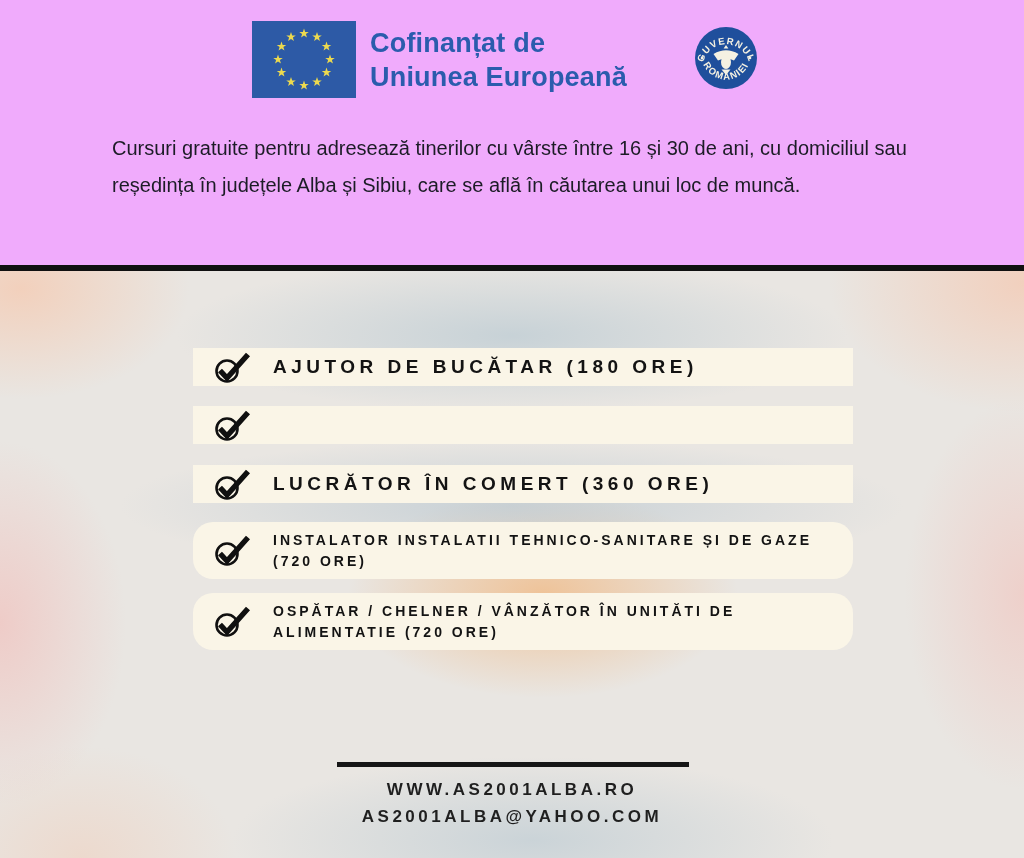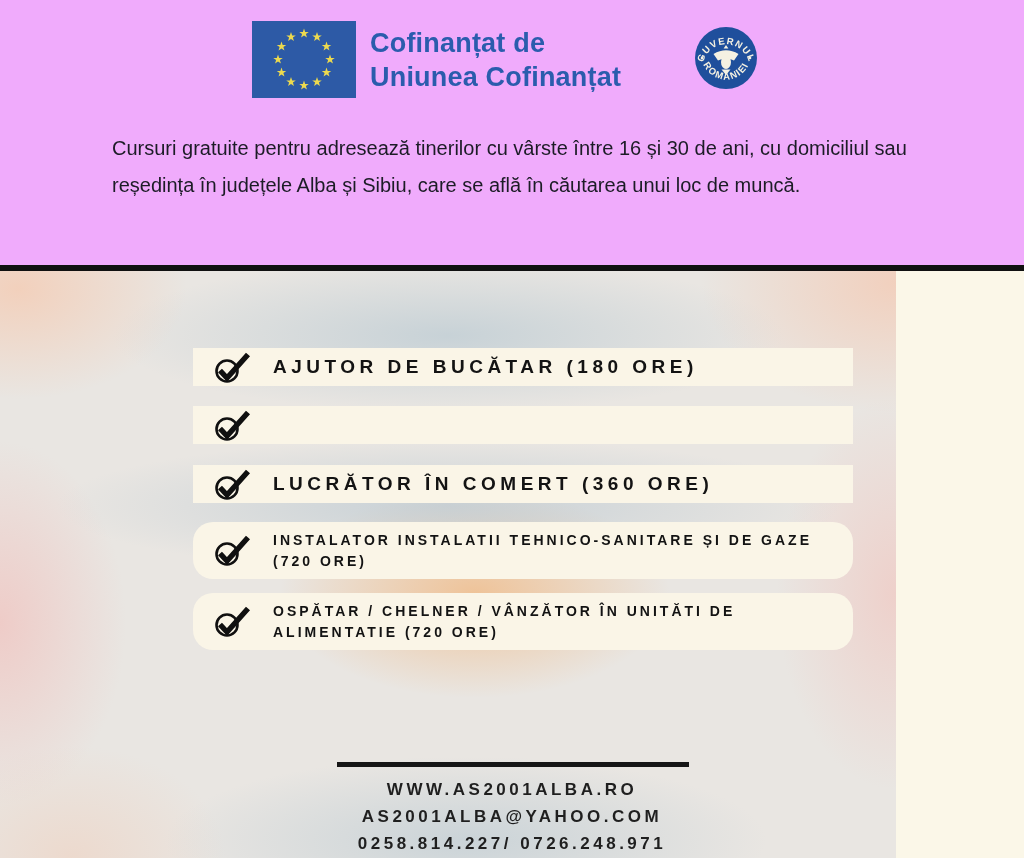--- a/index.html
+++ b/index.html
@@ -33,21 +33,21 @@
     text-align:left;color:#1c1c26;
     font-size:20px;line-height:37px;font-weight:400;
   }
   
   .black-rule{
     position:absolute;left:0;top:265px;width:1024px;height:6px;
     background:#101010;
   }
   
   .bottom-section{
-    position:absolute;left:0;top:271px;width:896px;height:587px;
+    position:absolute;left:0;top:271px;width:1024px;height:587px;
     background-color:#e9e6e2;
     background-image:
       radial-gradient(260px 170px at 2% 3%,   rgba(246,199,172,.70), transparent 65%),
       radial-gradient(300px 200px at 100% 2%, rgba(246,196,170,.65), transparent 65%),
       radial-gradient(480px 110px at 50% 11%, rgba(188,203,211,.75), transparent 70%),
       radial-gradient(560px 95px  at 50% 40%, rgba(186,200,209,.70), transparent 70%),
       radial-gradient(300px 160px at 53% 55%, rgba(243,166,92,.55),  transparent 65%),
       radial-gradient(180px 260px at 0% 60%,  rgba(242,186,182,.60), transparent 70%),
       radial-gradient(170px 280px at 100% 55%,rgba(242,190,183,.55), transparent 70%),
       radial-gradient(430px 120px at 52% 97%, rgba(182,199,209,.60), transparent 70%),
@@ -115,21 +115,21 @@
         <use href="#st" transform="translate(39,61)"></use>
         <use href="#st" transform="translate(29.5,51.5)"></use>
         <use href="#st" transform="translate(26,38.5)"></use>
         <use href="#st" transform="translate(29.5,25.5)"></use>
         <use href="#st" transform="translate(39,16)"></use>
       </g>
     </svg>
 
     <div class="eu-funding-text">
       <div>Cofinanțat de</div>
-      <div>Uniunea Cofinanțat</div>
+      <div>Uniunea Europeană</div>
     </div>
 
     <svg class="gov-seal" viewBox="0 0 64 64" aria-hidden="true">
       <circle cx="32" cy="32" r="31" fill="#1f4f9c"></circle>
       <defs>
         <path id="arcTop" d="M 9,37 A 23.5,23.5 0 0 1 55,37" fill="none"></path>
         <path id="arcBot" d="M 7.5,29 A 24.5,24.5 0 0 0 56.5,29" fill="none"></path>
       </defs>
       <text font-size="9.5" font-weight="700" fill="#f5f1e2" letter-spacing="1.2" font-family="Liberation Sans, sans-serif">
         <textPath href="#arcTop" startOffset="50%" text-anchor="middle">GUVERNUL</textPath>
@@ -191,17 +191,16 @@
         <path d="M7 19.5 L14 27 L35 3.5" fill="none" stroke="#101010" stroke-width="5.4"></path>
       </svg>
       <div class="course-label">OSPĂTAR / CHELNER / VÂNZĂTOR ÎN UNITĂTI DE ALIMENTATIE (720 ORE)</div>
     </div>
 
 
     <div class="contact-divider"></div>
     <div class="contact-block">
       <div>WWW.AS2001ALBA.RO</div>
       <div>AS2001ALBA@YAHOO.COM</div>
-      <div>0258.814.227/ 0726.248.971</div>
     </div>
 
   </div>
 </div>
 
 </body></html>

